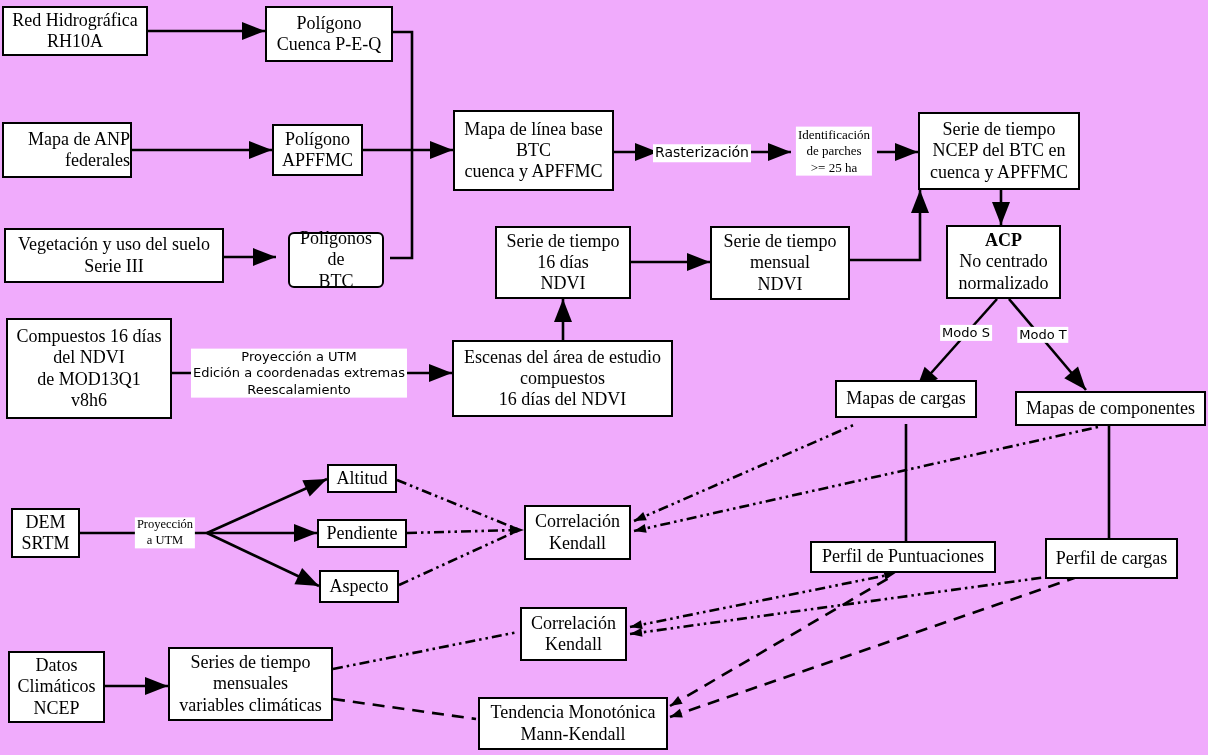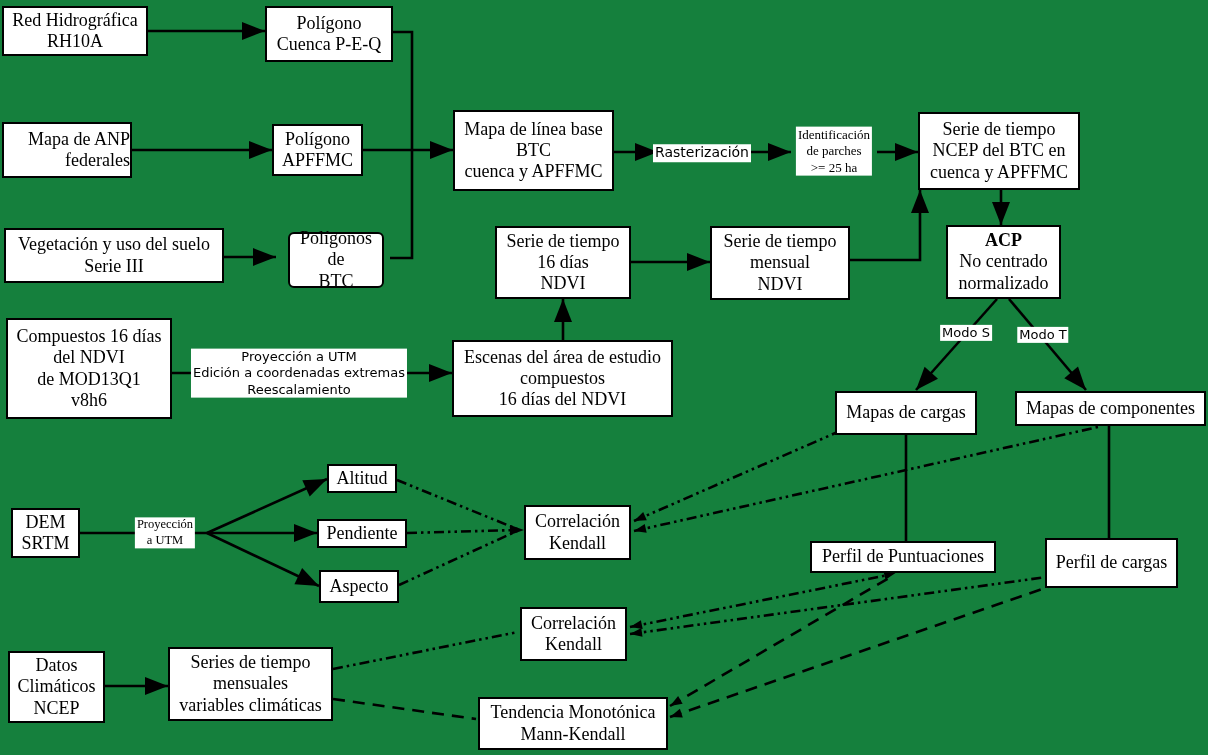--- a/index.html
+++ b/index.html
@@ -1,16 +1,16 @@
 <!DOCTYPE html>
 <html><head>
 <meta charset="utf-8">
 <style>
   html,body{margin:0;padding:0;background:#fff}
-  #stage{position:relative;width:1208px;height:755px;background:#15803d;overflow:hidden}
+  #stage{position:relative;width:1208px;height:755px;background:#f0abfc;overflow:hidden}
   #wires{position:absolute;left:0;top:0;width:1208px;height:755px}
   .node{
     position:absolute;box-sizing:border-box;border:2.5px solid #000;background:#fff;
     display:flex;flex-direction:column;justify-content:center;align-items:center;
     text-align:center;font-family:"Liberation Serif",serif;font-size:18px;line-height:1.18;color:#000;
   }
   .node .bold{font-weight:bold}
   .lbl{
     position:absolute;transform:translate(-50%,-50%);background:#fff;color:#000;
     text-align:center;line-height:1.25;padding:0 2px;white-space:nowrap;
@@ -137,21 +137,21 @@
       <div>Compuestos 16 días</div>
       <div>del NDVI</div>
       <div>de MOD13Q1</div>
       <div>v8h6</div>
     </div>
     <div class="node" style="left: 452px; top: 340px; width: 221px; height: 77px;">
       <div>Escenas del área de estudio</div>
       <div>compuestos</div>
       <div>16 días del NDVI</div>
     </div>
-    <div class="node" style="left: 835px; top: 391px; width: 142px; height: 44px;">
+    <div class="node" style="left: 835px; top: 380px; width: 142px; height: 38px;">
       <div>Mapas de cargas</div>
     </div>
     <div class="node" style="left: 1015px; top: 391px; width: 191px; height: 35px;">
       <div>Mapas de componentes</div>
     </div>
     <div class="node" style="left: 11px; top: 508px; width: 69px; height: 50px; text-align: center;">
       <div>DEM</div>
       <div>SRTM</div>
     </div>
     <div class="node" style="left: 327px; top: 464px; width: 70px; height: 29px;">
@@ -163,21 +163,21 @@
     <div class="node" style="left: 319px; top: 570px; width: 80px; height: 33px;">
       <div>Aspecto</div>
     </div>
     <div class="node" style="left: 524px; top: 505px; width: 107px; height: 55px;">
       <div>Correlación</div>
       <div>Kendall</div>
     </div>
     <div class="node" style="left: 810px; top: 541px; width: 186px; height: 32px;">
       <div>Perfil de Puntuaciones</div>
     </div>
-    <div class="node" style="left: 1045px; top: 538px; width: 133px; height: 50px;">
+    <div class="node" style="left: 1045px; top: 538px; width: 133px; height: 41px;">
       <div>Perfil de cargas</div>
     </div>
     <div class="node" style="left: 8px; top: 651px; width: 97px; height: 72px;">
       <div>Datos</div>
       <div>Climáticos</div>
       <div>NCEP</div>
     </div>
     <div class="node" style="left: 168px; top: 647px; width: 165px; height: 74px;">
       <div>Series de tiempo</div>
       <div>mensuales</div>

